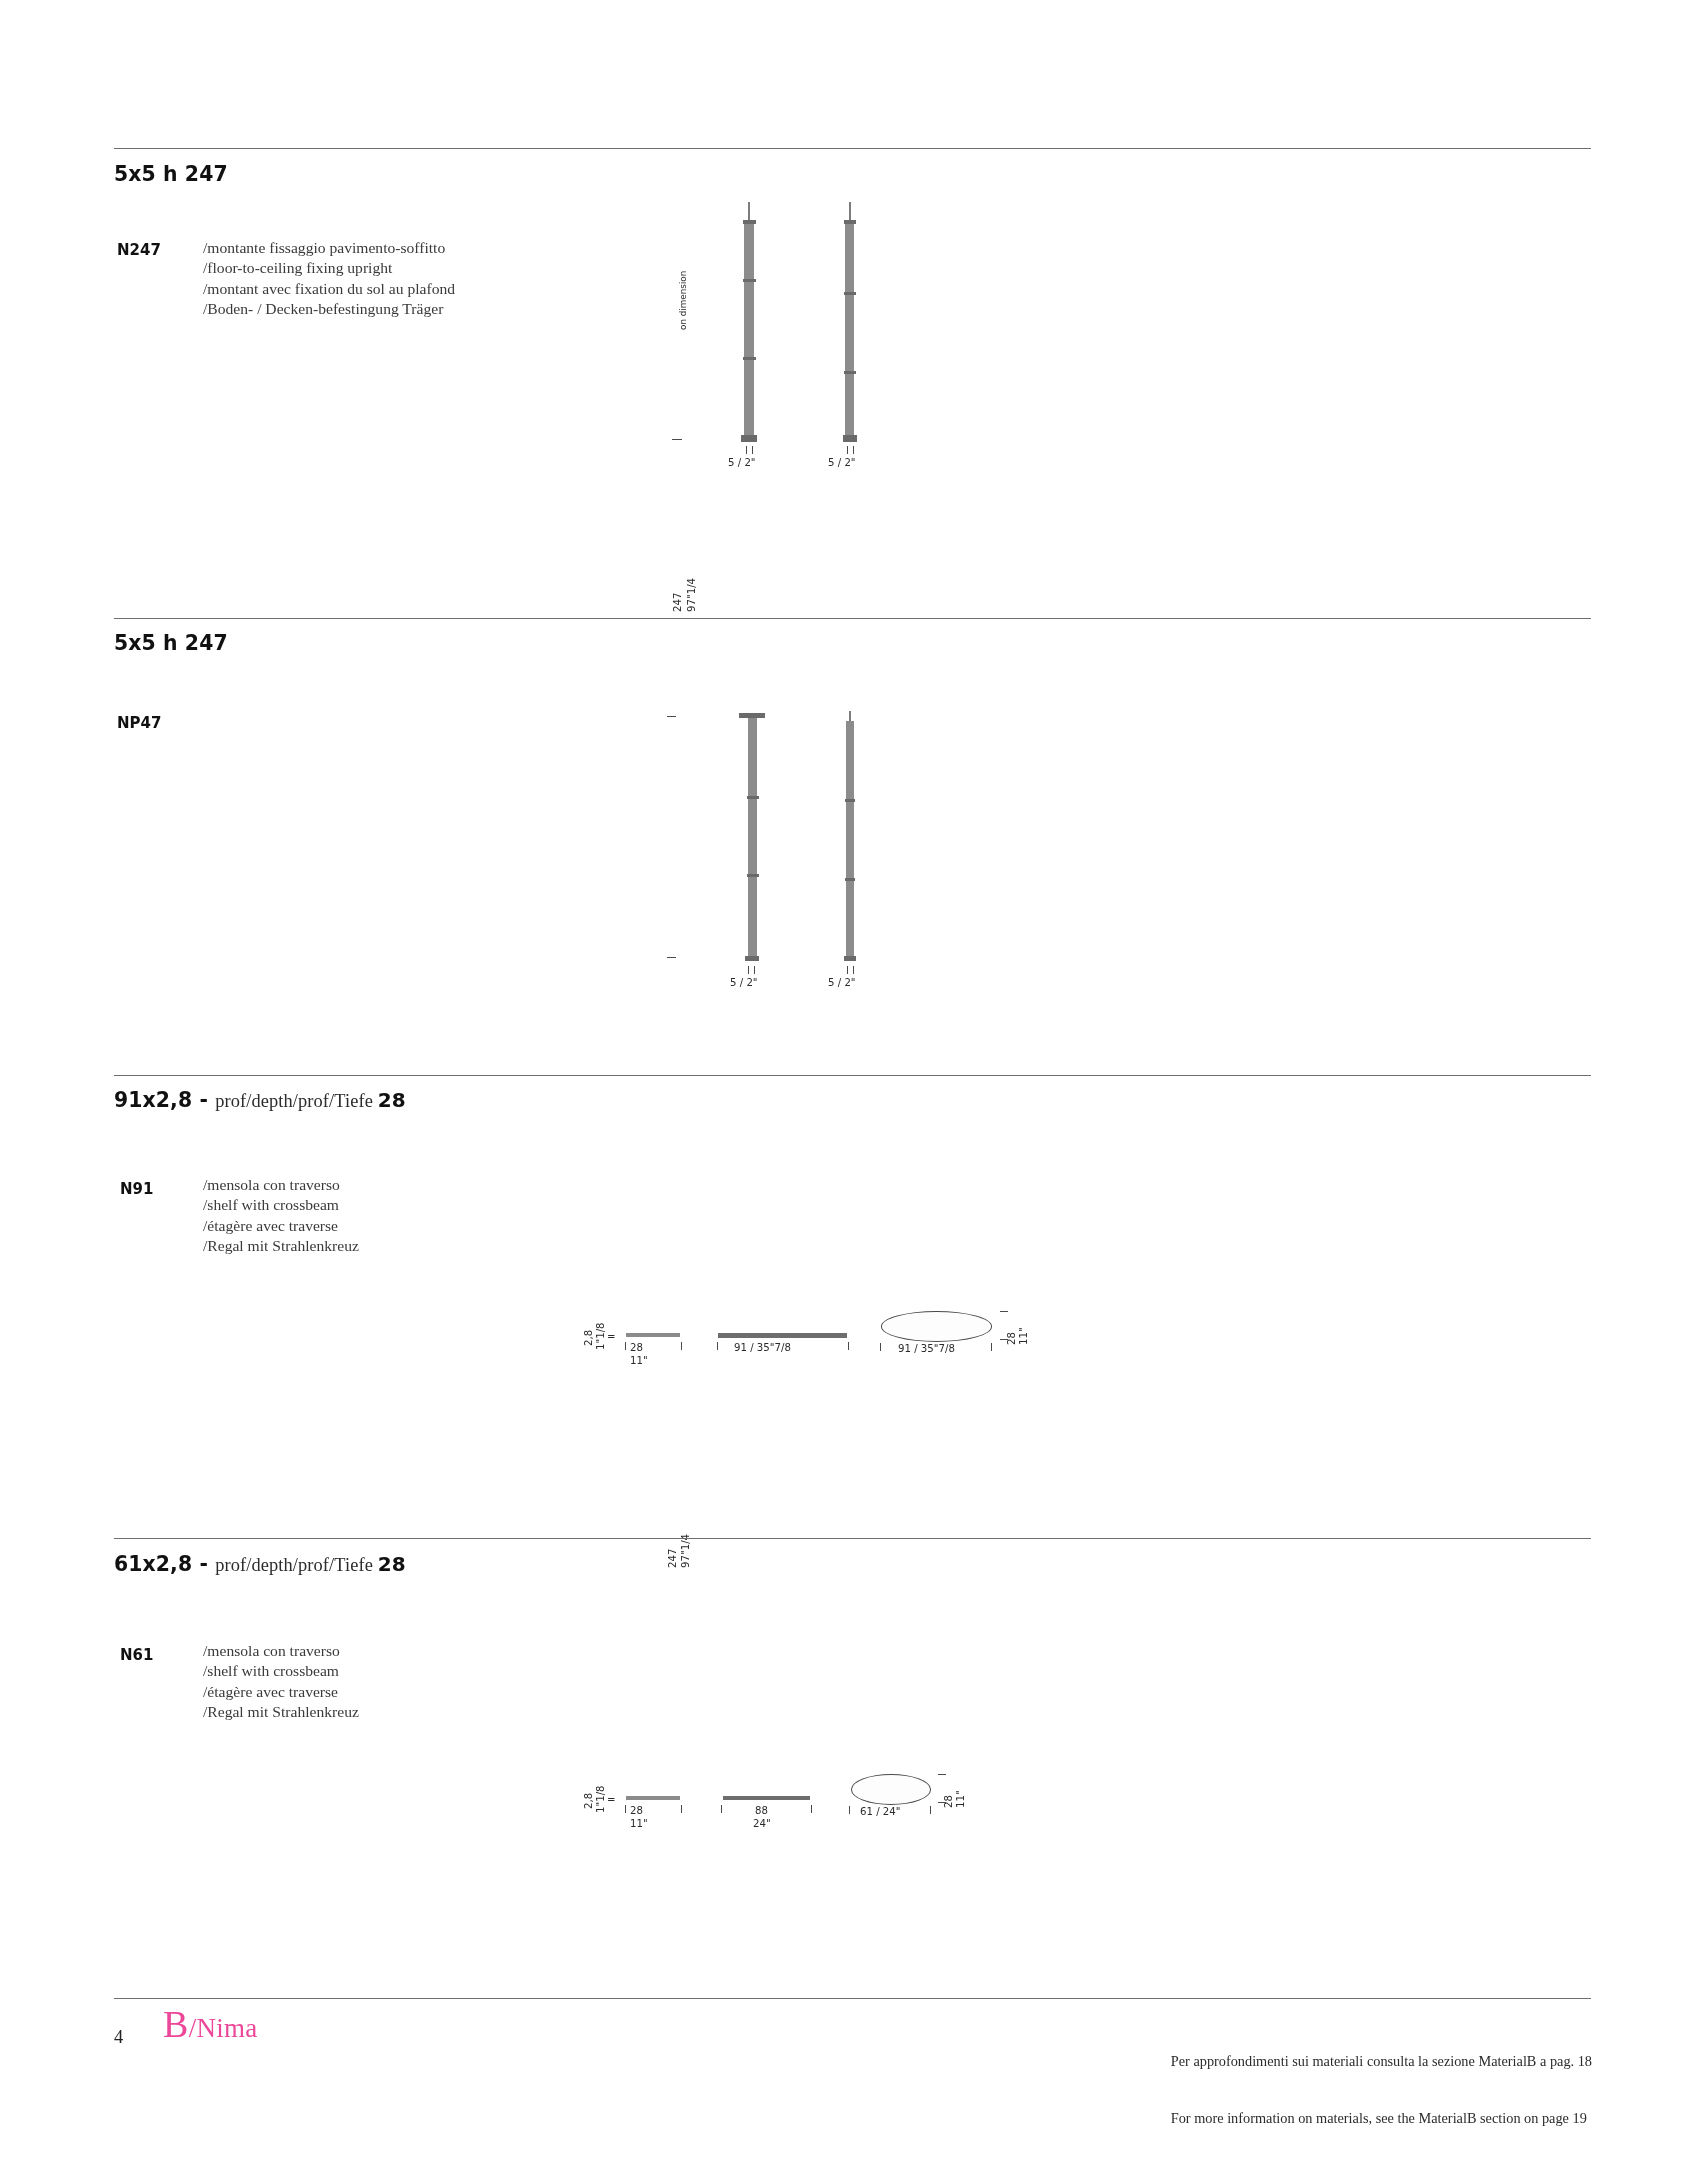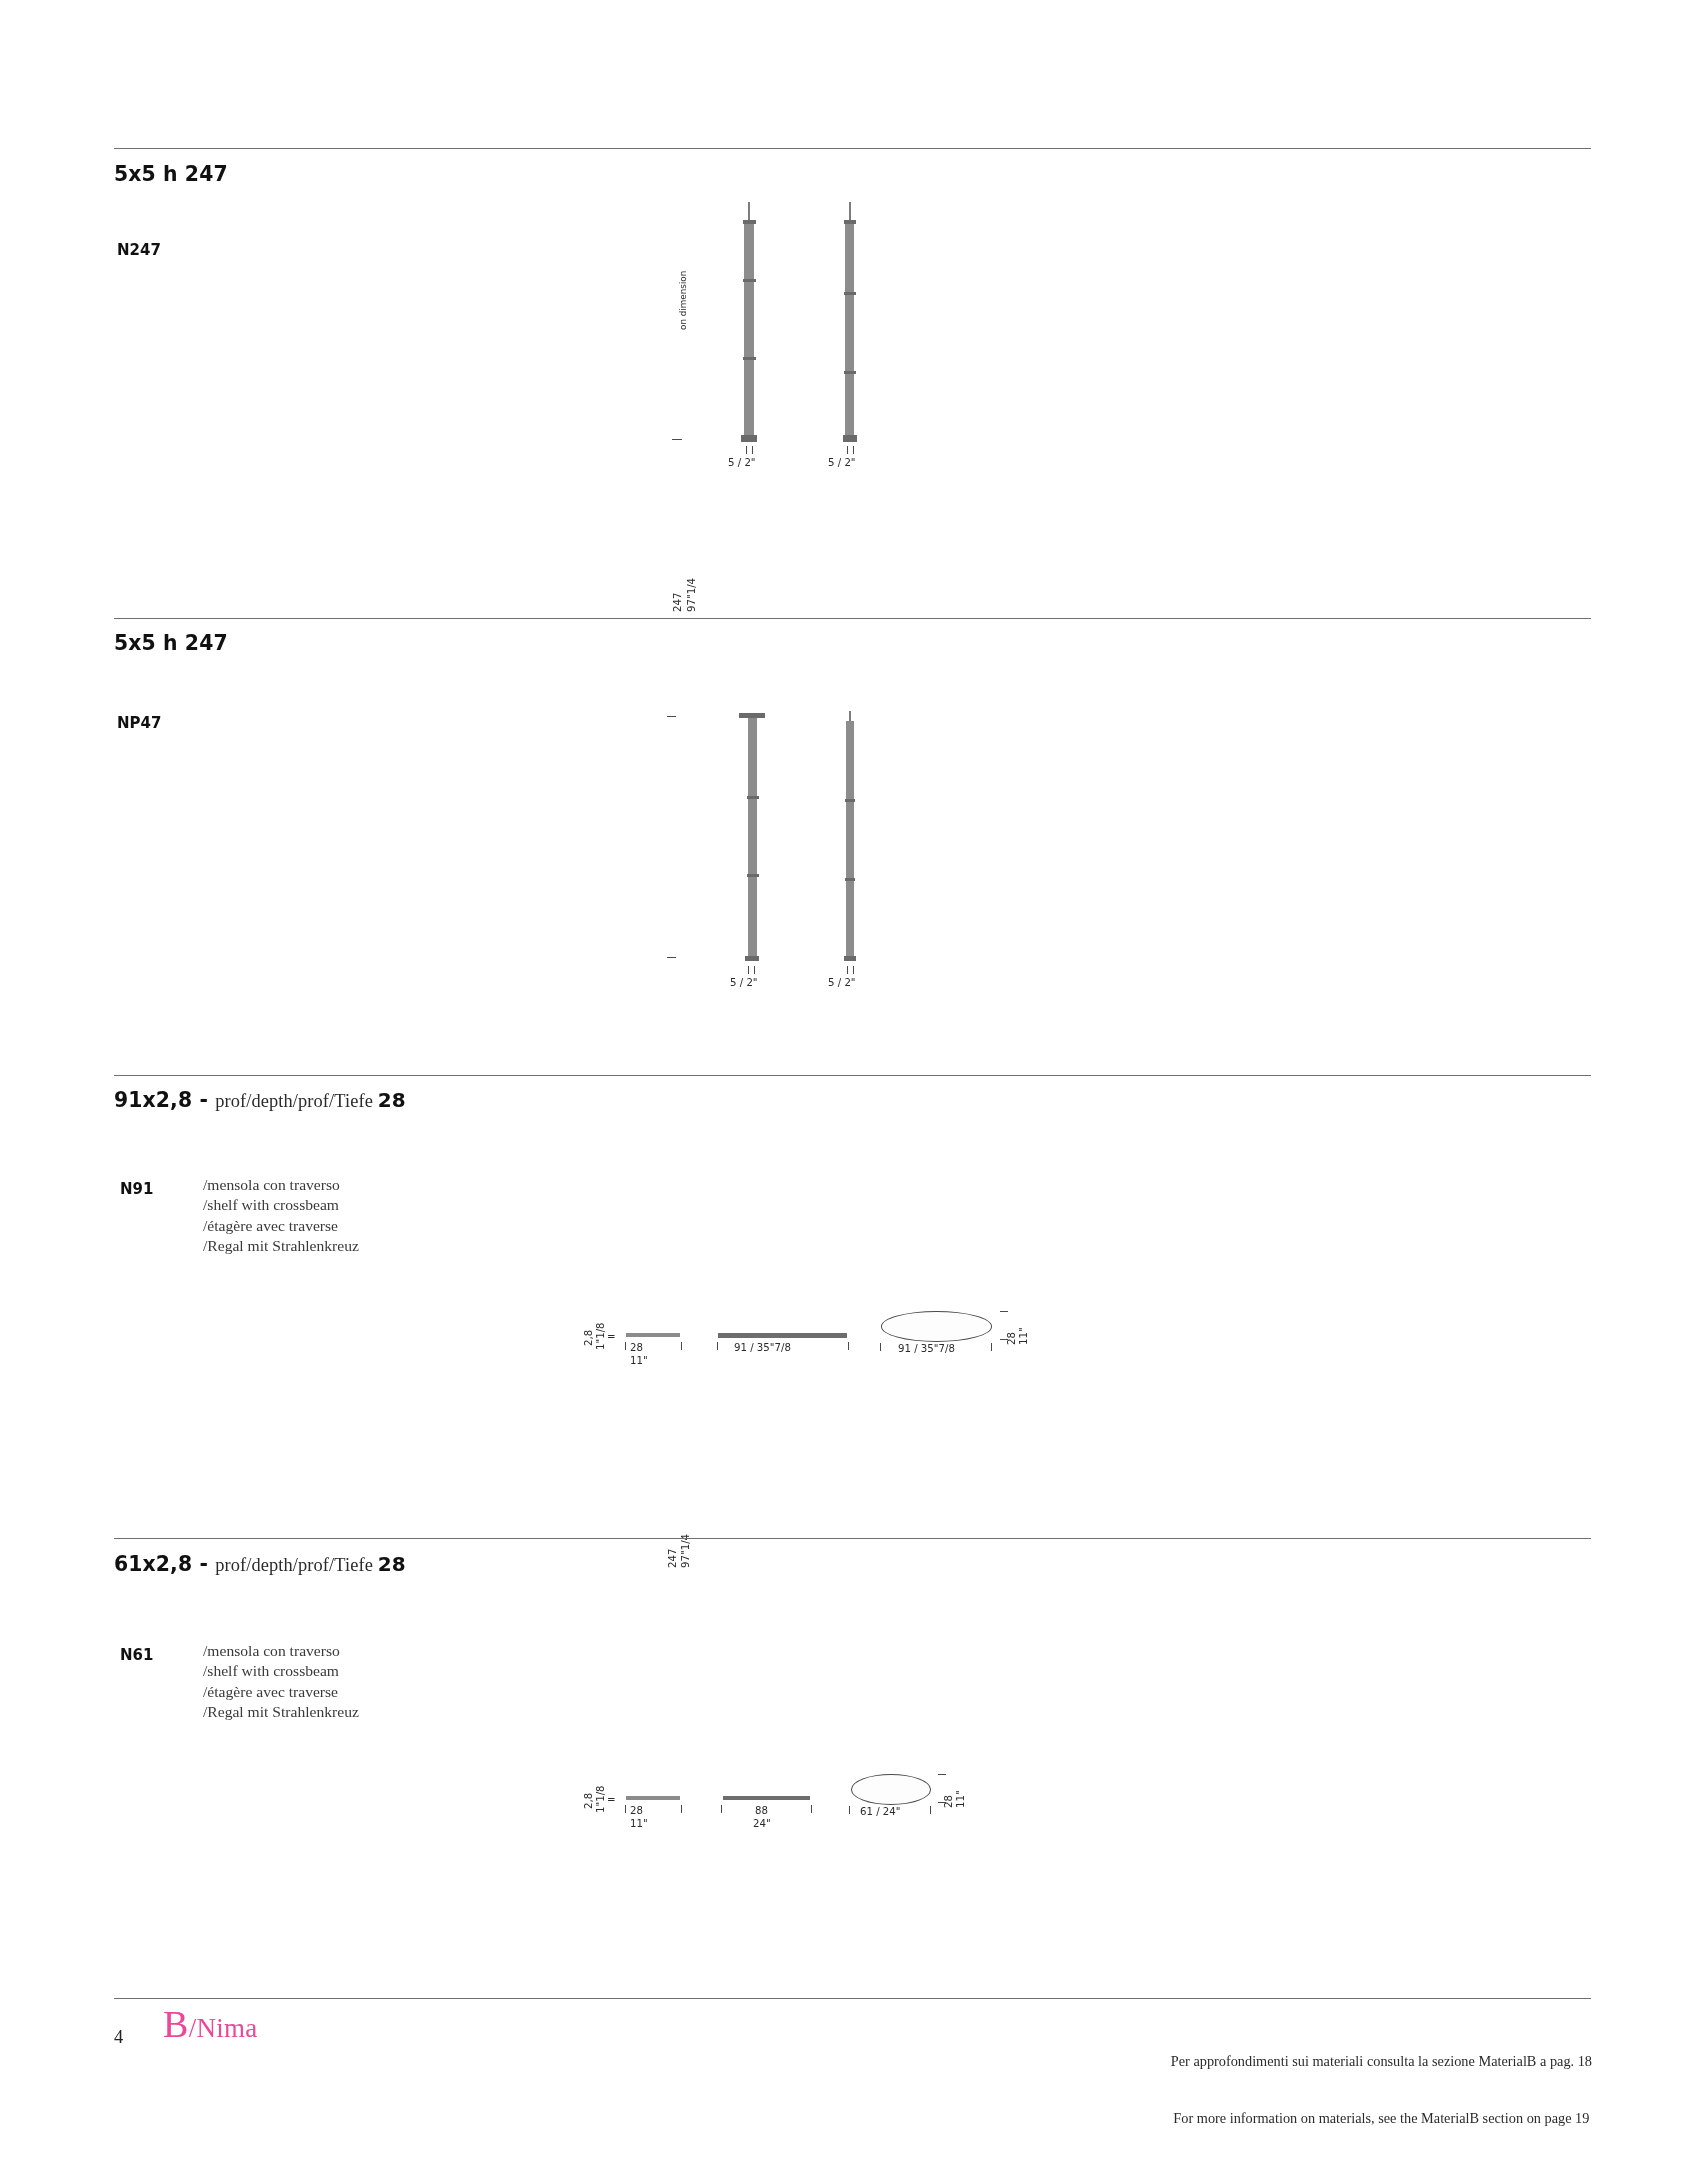--- a/index.html
+++ b/index.html
@@ -159,40 +159,44 @@
     color: #ec4899;
     letter-spacing: 0.3px;
   }
   .brand .slash {
     font-size: 27px;
   }
   .footer-note {
     position: absolute;
     right: 112px;
     top: 2014px;
-    text-align: center;
+    text-align: left;
     font-family: "Liberation Serif", serif;
     font-size: 14.3px;
     line-height: 19px;
     color: #2b2b2b;
     white-space: pre;
   }
 </style>
 </head>
 <body>
 
 <div class="page">
 
   <div class="rule" style="top:148px"></div>
 
   <div class="sec-title" style="position:absolute; left:114px; top:162px">
     <span>5x5 h 247</span>
   </div>
 
   <div class="code" style="left:117px; top:241px">N247</div>
+  <div class="desc" style="left:203px; top:238px">/montante fissaggio pavimento-soffitto
+/floor-to-ceiling fixing upright
+/montant avec fixation du sol au plafond
+/Boden- / Decken-befestingung Träger</div>
 
   <div class="draw" style="left:653px; top:204px; width:258px; height:340px">
 
     <div class="dimtext vert small" style="left:24.5px; top:126px">on dimension</div>
 
     <div class="dimtext vert" style="left:19px; top:408px; line-height:12.2px">247</div>
     <div class="dimtext vert" style="left:33px; top:408px; line-height:12.2px">97"1/4</div>
 
     <div class="dimline" style="left:19px; top:235px; width:9.5px"></div>
 

